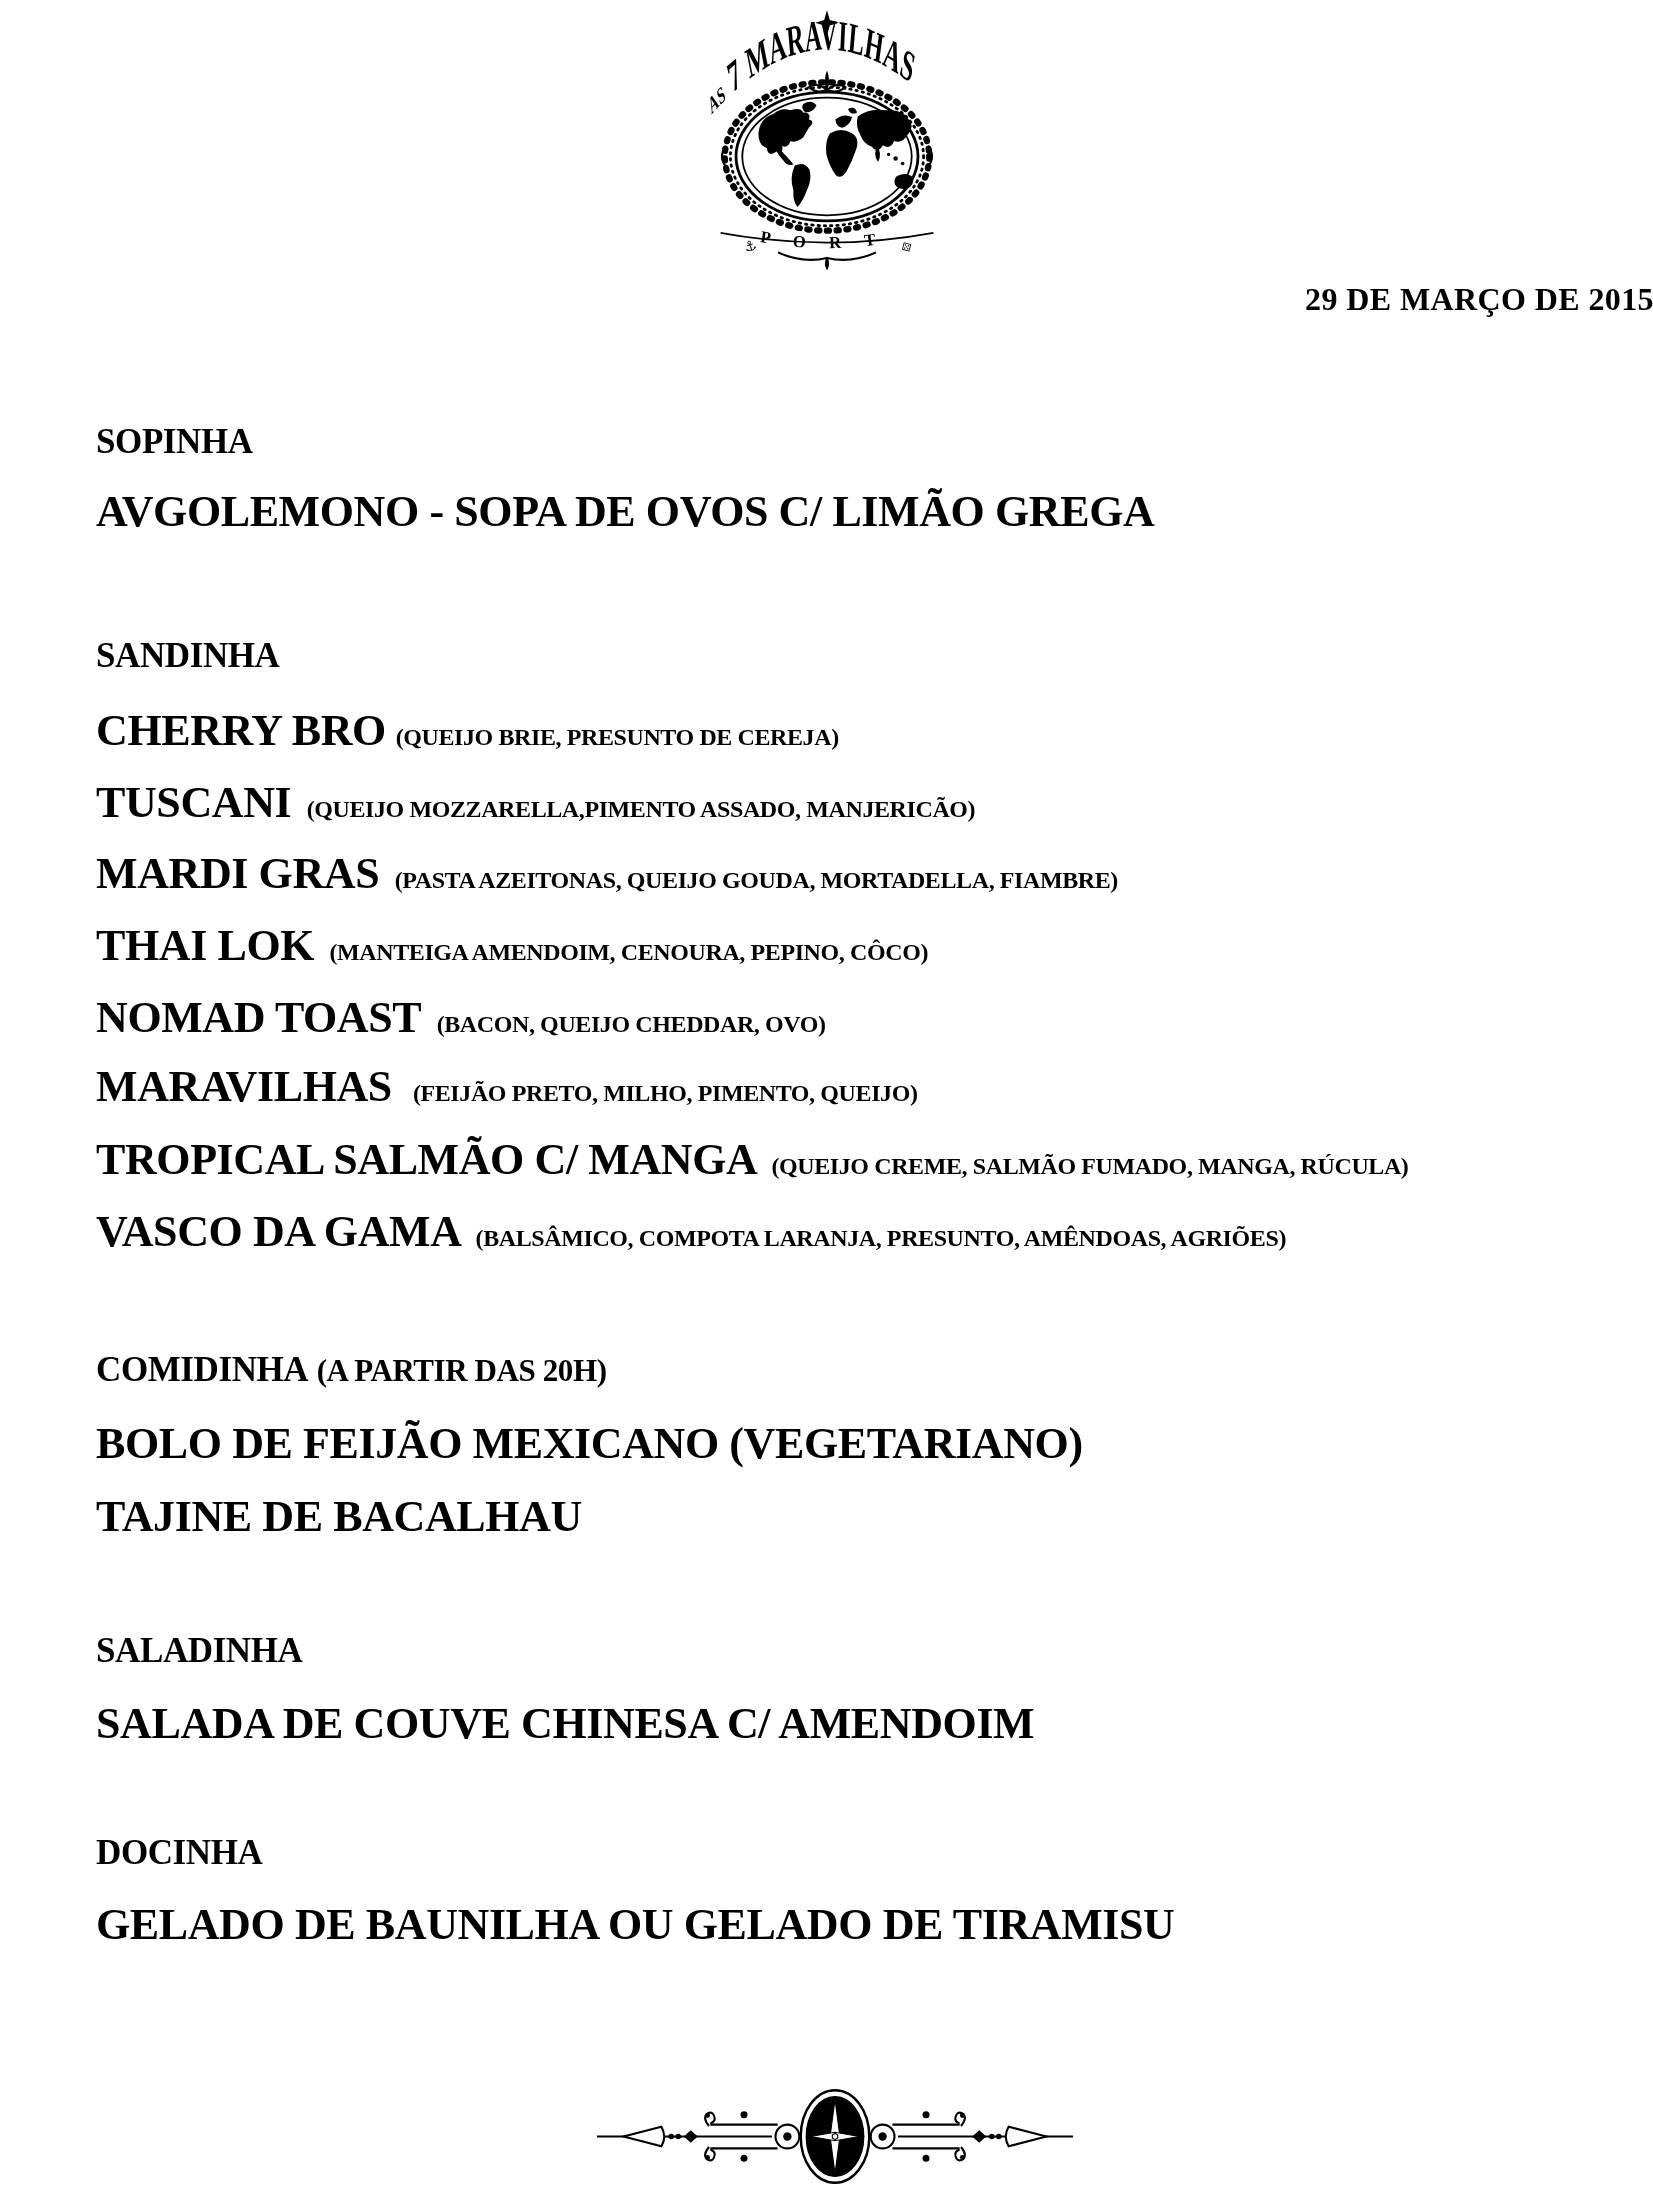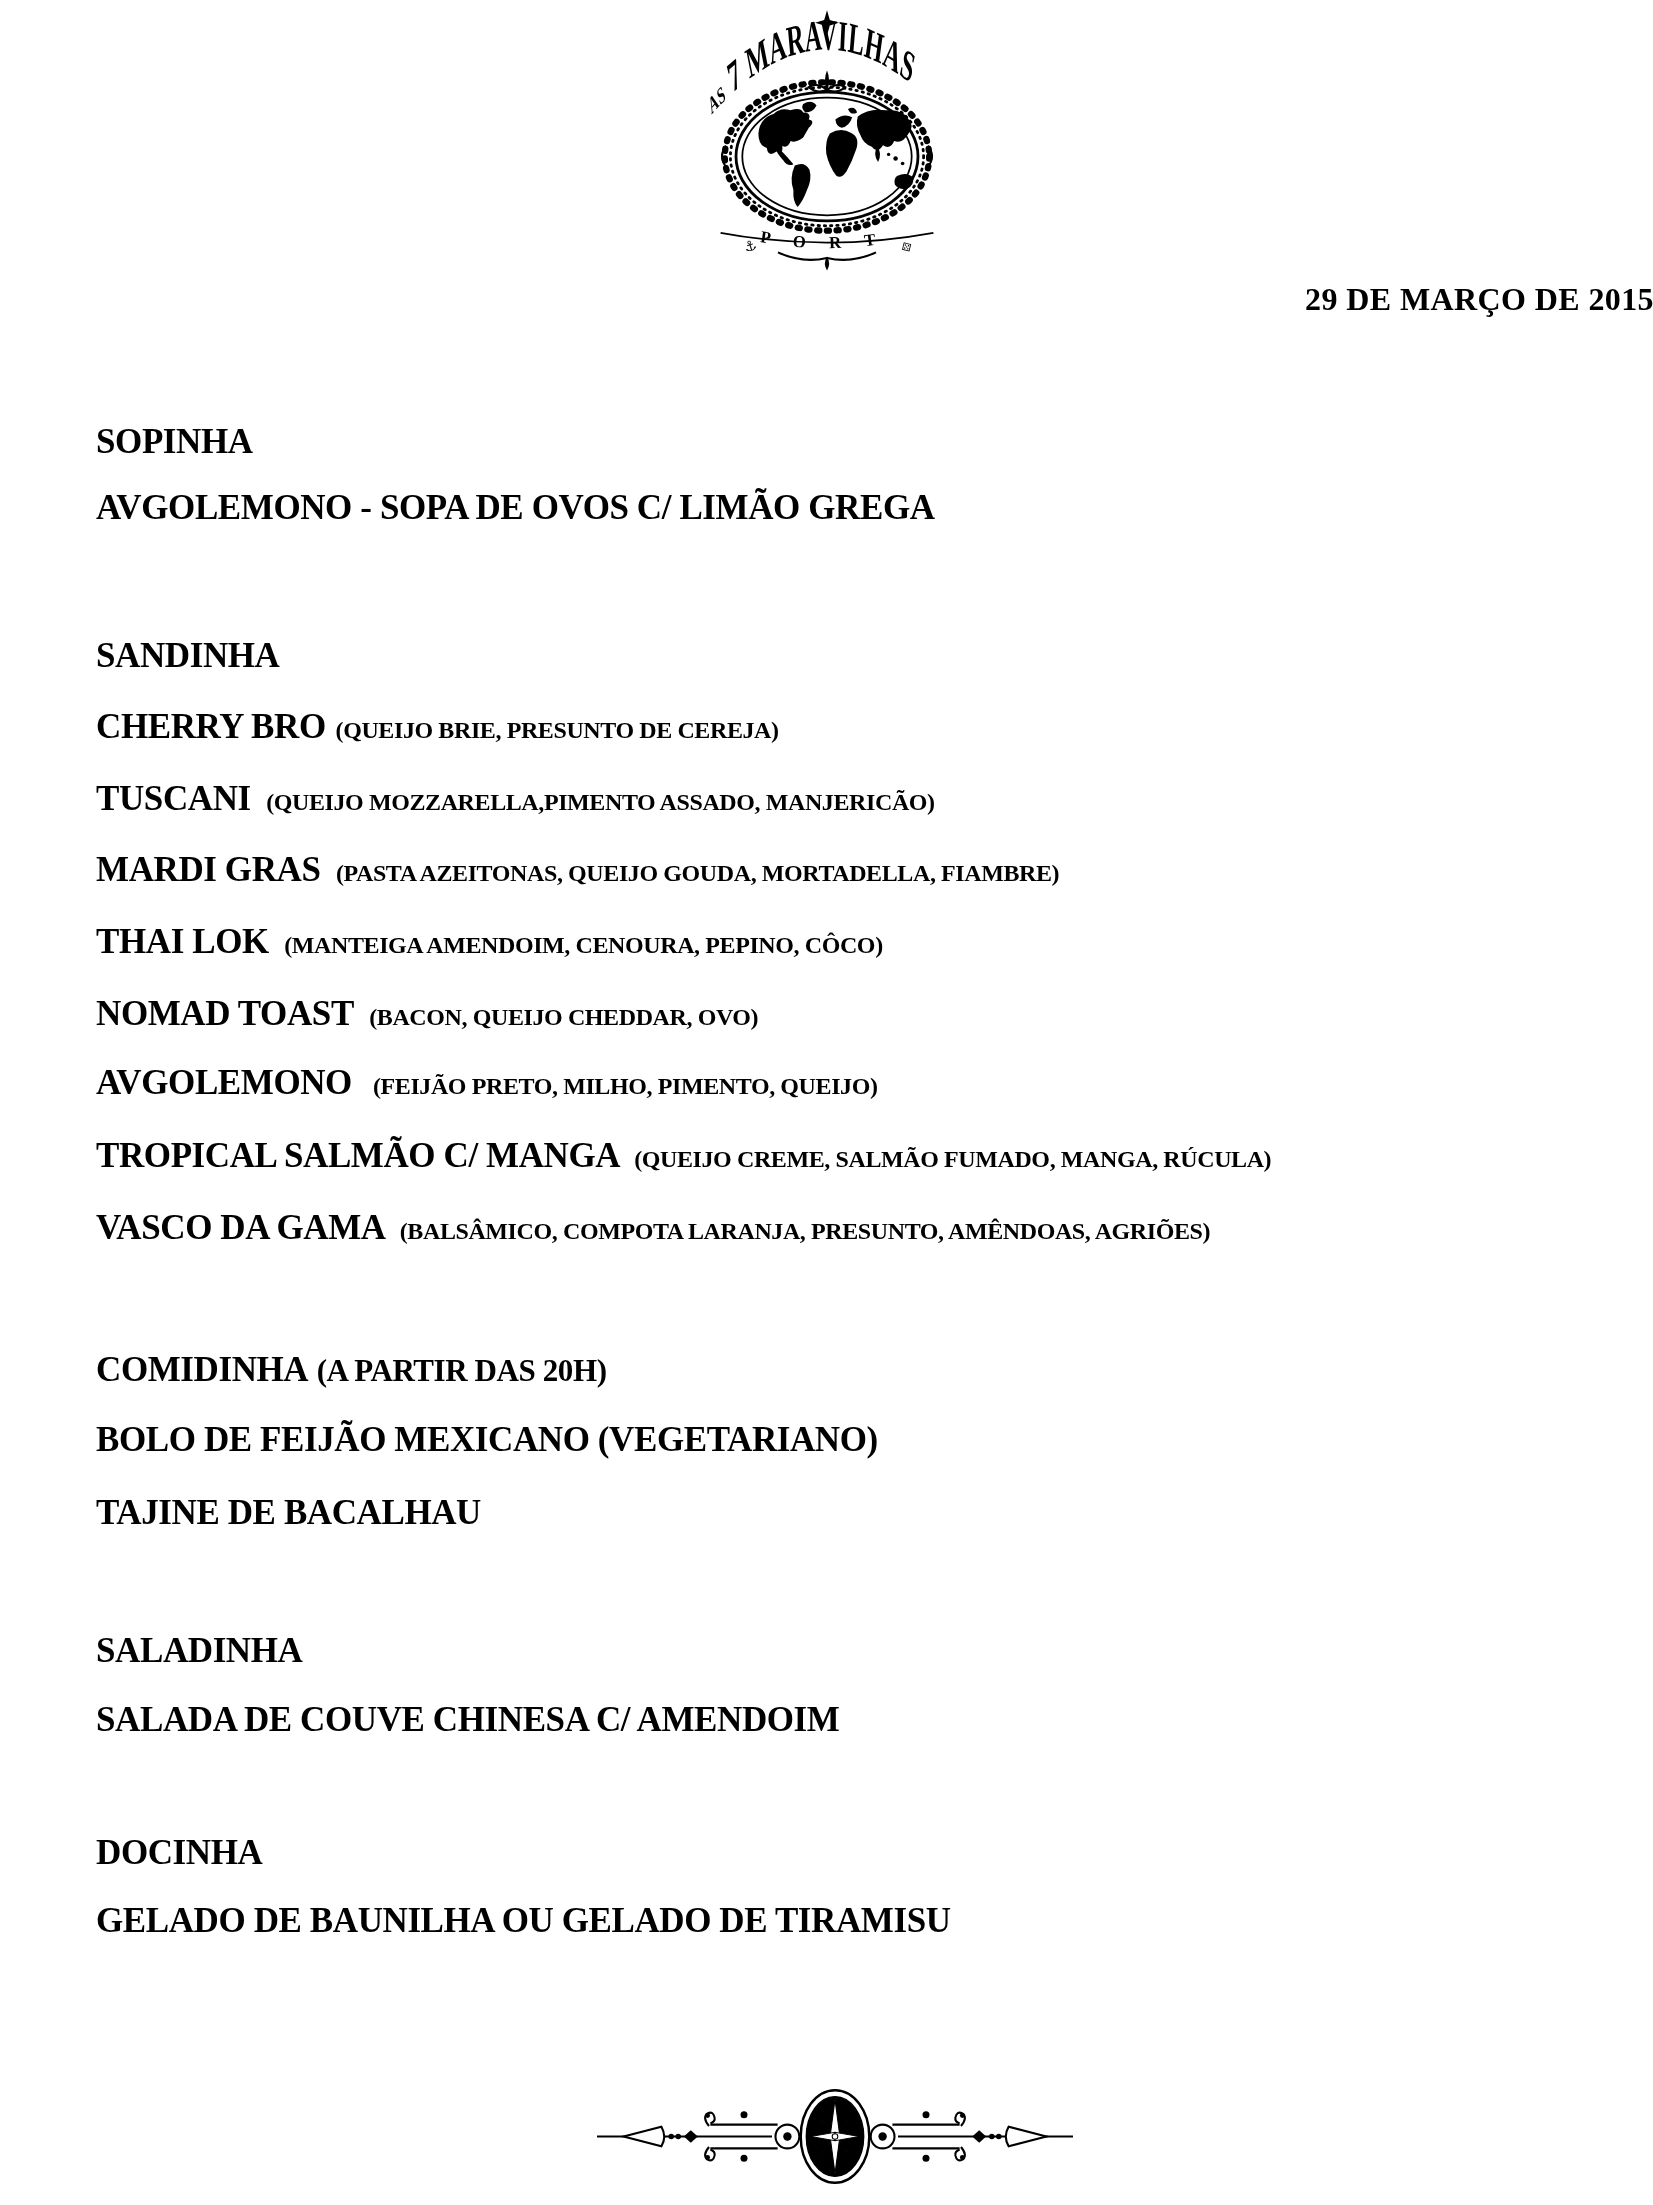--- a/index.html
+++ b/index.html
@@ -14,21 +14,21 @@
   }
   .line{
     position:absolute;
     left:96px;
     line-height:1;
     white-space:nowrap;
     font-weight:700;
     letter-spacing:-0.4px;
   }
   .heading{font-size:35px;}
-  .item-name{font-size:35px;}
+  .item-name{font-size:44px;}
   .item-desc{font-size:24px;margin-left:9.8px;}
   .heading-suffix{font-size:31px;margin-left:8.4px;}
   .date-line{
     position:absolute;
     left:0;right:0;
     top:283px;
     text-align:right;
     font-size:32px;
     font-weight:700;
     line-height:1;
@@ -149,21 +149,21 @@
   <div class="line" style="top:852px">
     <span class="item-name">MARDI GRAS</span><span class="item-desc" style="margin-left:15.4px">(PASTA AZEITONAS, QUEIJO GOUDA, MORTADELLA, FIAMBRE)</span>
   </div>
   <div class="line" style="top:924px">
     <span class="item-name">THAI LOK</span><span class="item-desc" style="margin-left:15.4px">(MANTEIGA AMENDOIM, CENOURA, PEPINO, CÔCO)</span>
   </div>
   <div class="line" style="top:996px">
     <span class="item-name">NOMAD TOAST</span><span class="item-desc" style="margin-left:15.4px">(BACON, QUEIJO CHEDDAR, OVO)</span>
   </div>
   <div class="line" style="top:1065px">
-    <span class="item-name">AVGOLEMONO</span><span class="item-desc" style="margin-left:21px">(FEIJÃO PRETO, MILHO, PIMENTO, QUEIJO)</span>
+    <span class="item-name">MARAVILHAS</span><span class="item-desc" style="margin-left:21px">(FEIJÃO PRETO, MILHO, PIMENTO, QUEIJO)</span>
   </div>
   <div class="line" style="top:1138px">
     <span class="item-name">TROPICAL SALMÃO C/ MANGA</span><span class="item-desc" style="margin-left:14px">(QUEIJO CREME, SALMÃO FUMADO, MANGA, RÚCULA)</span>
   </div>
   <div class="line" style="top:1210px">
     <span class="item-name">VASCO DA GAMA</span><span class="item-desc" style="margin-left:14px">(BALSÂMICO, COMPOTA LARANJA, PRESUNTO, AMÊNDOAS, AGRIÕES)</span>
   </div>
 
   <div class="line" style="top:1352px">
     <span class="heading">COMIDINHA</span><span class="heading-suffix">(A PARTIR DAS 20H)</span>

